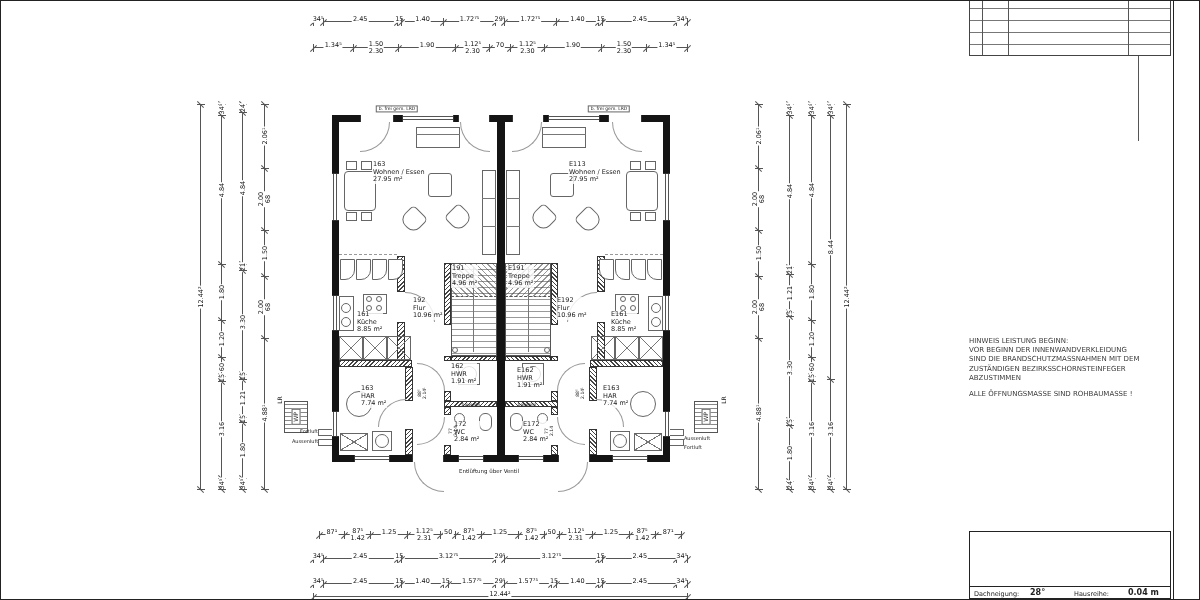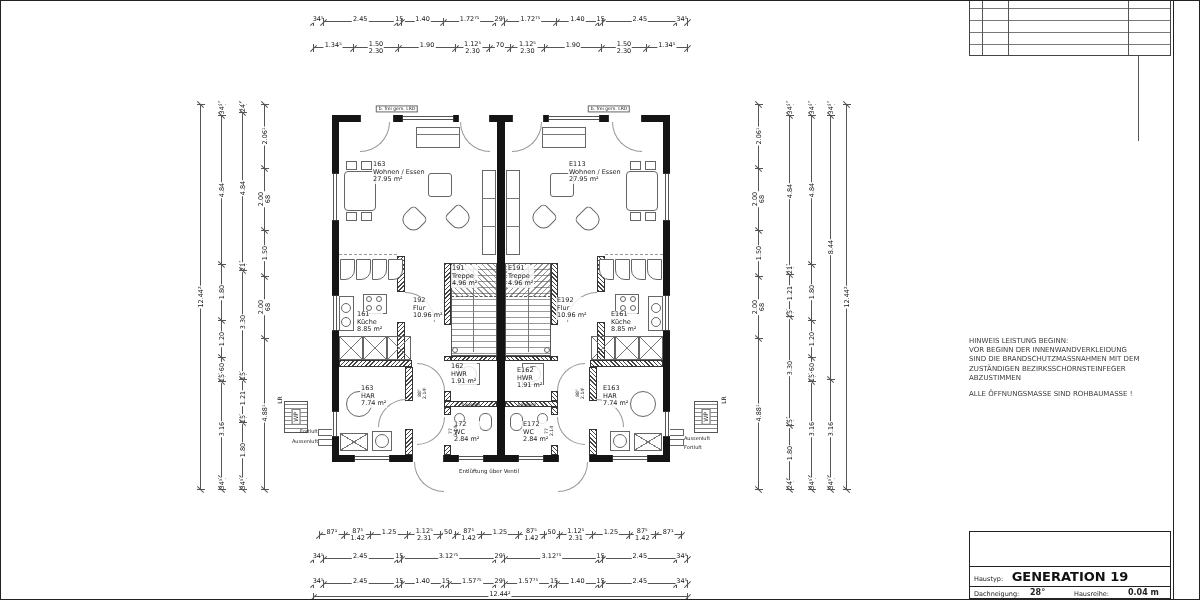--- a/index.html
+++ b/index.html
@@ -63,24 +63,20 @@
   <i class="lnv" style="left:1137px;top:55px;height:85px"></i>
 
   <div class="note" style="left:968px;top:336px;width:200px;font-size:7px;line-height:1.32">HINWEIS LEISTUNG BEGINN:
 VOR BEGINN DER INNENWANDVERKLEIDUNG
 SIND DIE BRANDSCHUTZMASSNAHMEN MIT DEM
 ZUSTÄNDIGEN BEZIRKSSCHORNSTEINFEGER
 ABZUSTIMMEN</div>
   <div class="note" style="left:968px;top:389px;width:200px;font-size:7px">ALLE ÖFFNUNGSMASSE SIND ROHBAUMASSE !</div>
 
   <div class="abs" style="left:968px;top:530px;width:202px;height:70px;border:1px solid #222">
-    <div class="abs" style="left:0;top:34px;width:200px;height:20px;border-top:1px solid #222">
-      <span class="tb-lab abs" style="left:4px;top:8px">Haustyp:</span>
-      <div class="tb-big abs" style="left:0;top:2px;width:200px;font-size:13px">GENERATION 19</div>
-    </div>
     <div class="abs" style="left:0;top:54px;width:200px;height:12px;border-top:1px solid #222">
       <span class="tb-lab abs" style="left:4px;top:3px">Dachneigung:</span>
       <span class="abs" style="left:60px;top:1px;font-size:8px;font-weight:bold">28°</span>
       <span class="tb-lab abs" style="left:104px;top:3px">Hausreihe:</span>
       <span class="abs" style="left:158px;top:1px;font-size:8px;font-weight:bold">0.04 m</span>
     </div>
     <div class="abs" style="left:0;top:66px;width:200px;height:4px;border-top:1px solid #222">
 
       <i class="lnv" style="left:130px;top:0;height:4px;border-color:#222"></i>
 

